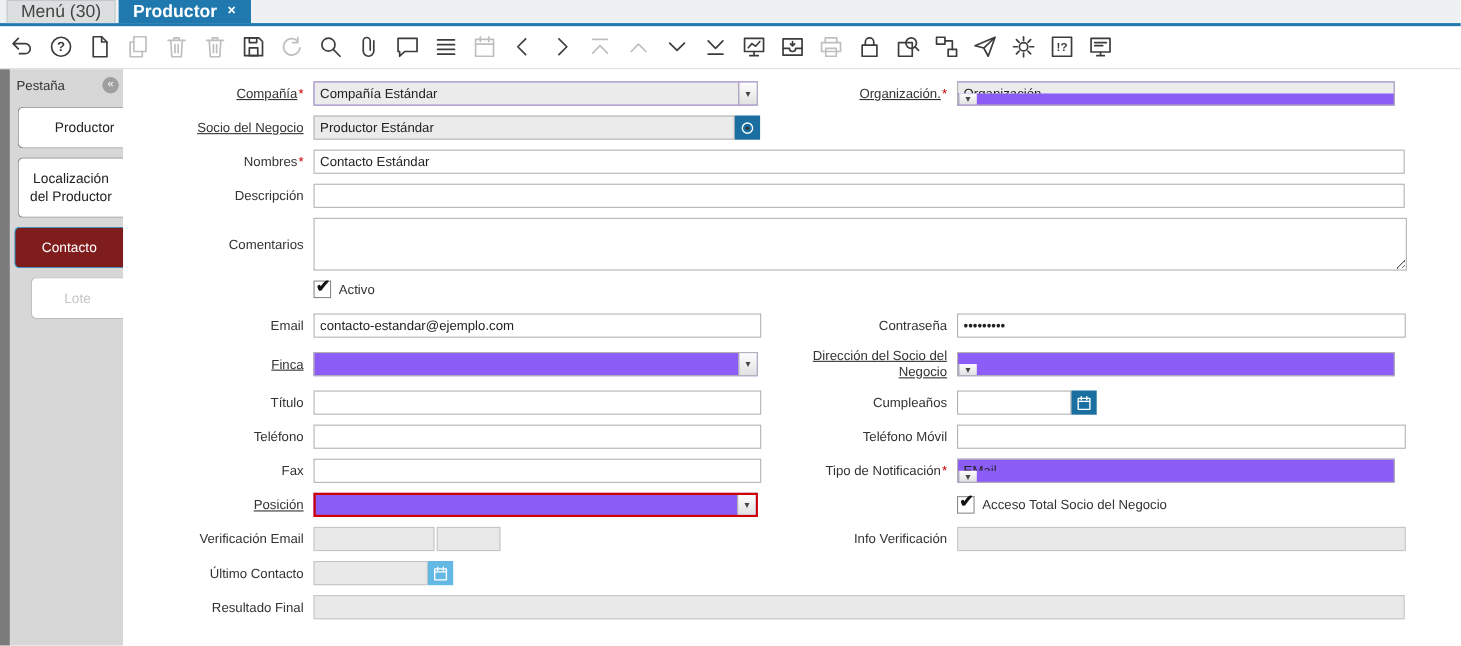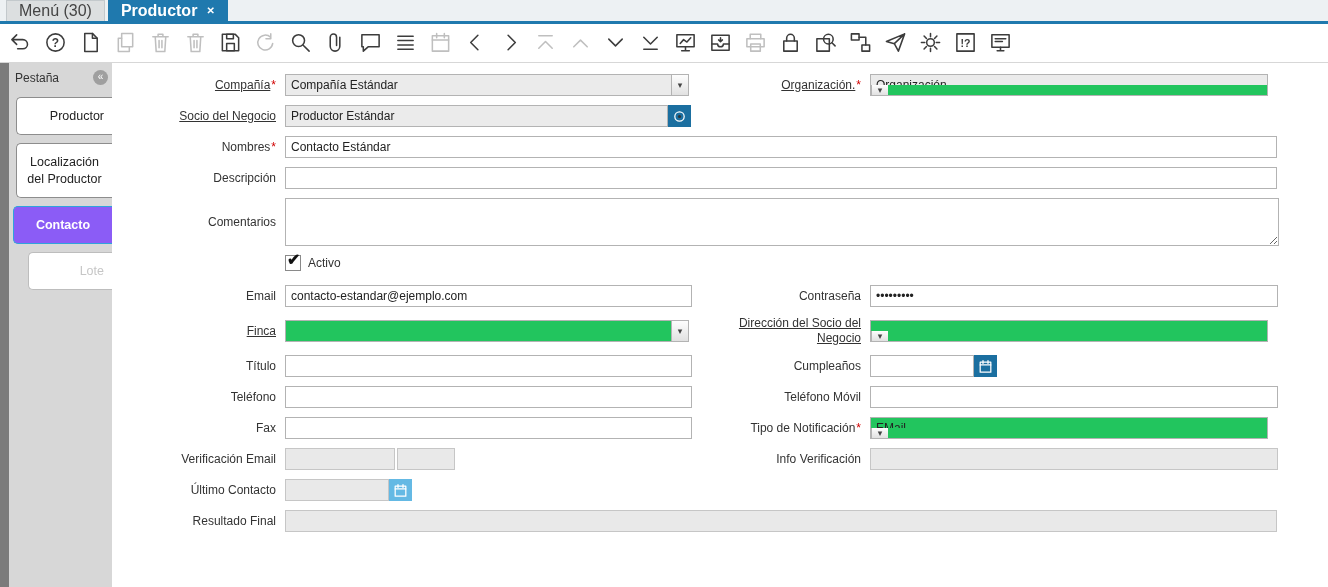--- a/index.html
+++ b/index.html
@@ -33,41 +33,41 @@
   .sheader { display:flex; align-items:center; justify-content:space-between;
              padding:7px 4px 6px 6px; font-size:12px; color:#333; }
   .collapse-btn { width:15px; height:15px; border-radius:50%; background:#9f9f9f; color:#fff;
                   font-size:10px; line-height:13px; text-align:center; cursor:pointer; }
   .collapse-btn::after { content:"«"; }
   .stabs { display:flex; flex-direction:column; gap:8px; align-items:flex-end; padding-top:6px; }
   .stab { width:96px; background:#fff; border:1px solid #8d8d8d; border-right:none;
           border-radius:5px 0 0 5px; font-size:12.5px; color:#222; padding:10px 8px;
           text-align:center; cursor:pointer; line-height:1.3; }
   .stab:nth-child(1), .stab:nth-child(4) { text-align:right; }
-  .stab.active { width:99px; background:#8b5cf6; border-color:#2fa3dc; color:#fff;
-                 font-weight:bold; text-align:center; }
-  .stab.disabled { width:84px; color:#c6c6c6; border-color:#bdbdbd; cursor:default; }
+  .stab.active { width:99px; background:#7f1d1d; border-color:#2fa3dc; color:#fff;
+                 font-weight:normal; text-align:center; }
+  .stab.disabled { width:84px; color:#c6c6c6; border-color:#bdbdbd; text-align:center; cursor:default; }
 
   
   .content { position:absolute; left:112px; top:63px; right:0; bottom:0; background:#fff;
              padding-top:11px; overflow:hidden; }
   .row { display:grid; grid-template-columns:173px 415px 170px 408px; align-items:center;
          margin-bottom:9px; }
   .lbl { font-size:12px; color:#333; text-align:right; padding-right:9px; line-height:1.25; }
   .lbl .u { text-decoration:underline; cursor:pointer; }
   .req::after { content:"*"; color:#d00000; margin-left:1px; }
 
   .inp { height:22px; border:1px solid #b3b3b3; font:12px "Liberation Sans", sans-serif;
          padding:0 5px; color:#222; background:#fff; }
   .inp.ro { background:#ebebeb; }
   .inp.dis { background:#e9e9e9; border-color:#c6c6c6; color:#777; }
   .inpl { width:407px; } .inpr { width:408px; }
   .wfull { grid-column:2 / 5; width:992px; }
 
-  .combo { display:flex; height:22px; border:1px solid #b3b3b3; background:#22c55e; cursor:pointer; }
+  .combo { display:flex; height:22px; border:1px solid #b3b3b3; background:#8b5cf6; cursor:pointer; }
   .combo .val { flex:1; font-size:12px; padding:3px 5px; color:#222; white-space:nowrap; overflow:hidden; }
   .combo.ro .val { background:#ebebeb; }
   .combo .cbtn { width:17px; border-left:1px solid #b3b3b3;
                  background:linear-gradient(#fdfdfd,#e1e1e1);
                  display:flex; align-items:center; justify-content:center; }
   .combo .cbtn::after { content:"▾"; font-size:9px; color:#444; }
   .combo.error { border:2px solid #cf0000; }
   .wl { width:404px; } .wr { width:398px;flex-direction:column; }
 
   .fgroup { display:flex; align-items:center; }
@@ -416,20 +416,32 @@
   <div class="row">
     <div class="lbl"><span>Fax</span></div>
     <input class="inp inpl" value="" style="">
     <div class="lbl req"><span>Tipo de Notificación</span></div>
     <div class="combo wr">
       <span class="val">EMail</span>
       <span class="cbtn"></span>
     </div>
   </div>
 
+  <div class="row">
+    <div class="lbl"><span class="u">Posición</span></div>
+    <div class="combo error wl">
+      <span class="val"></span>
+      <span class="cbtn"></span>
+    </div>
+    <div></div>
+    <div class="cbrow">
+      <span class="cb checked"></span>
+      <span>Acceso Total Socio del Negocio</span>
+    </div>
+  </div>
 
   <div class="row">
     <div class="lbl"><span>Verificación Email</span></div>
     <div class="vwrap">
       <input class="inp dis" style="width: 110px;" value="">
       <input class="inp dis" style="width: 58px;" value="">
     </div>
     <div class="lbl"><span>Info Verificación</span></div>
     <input class="inp dis inpr" value="" style="">
   </div>

